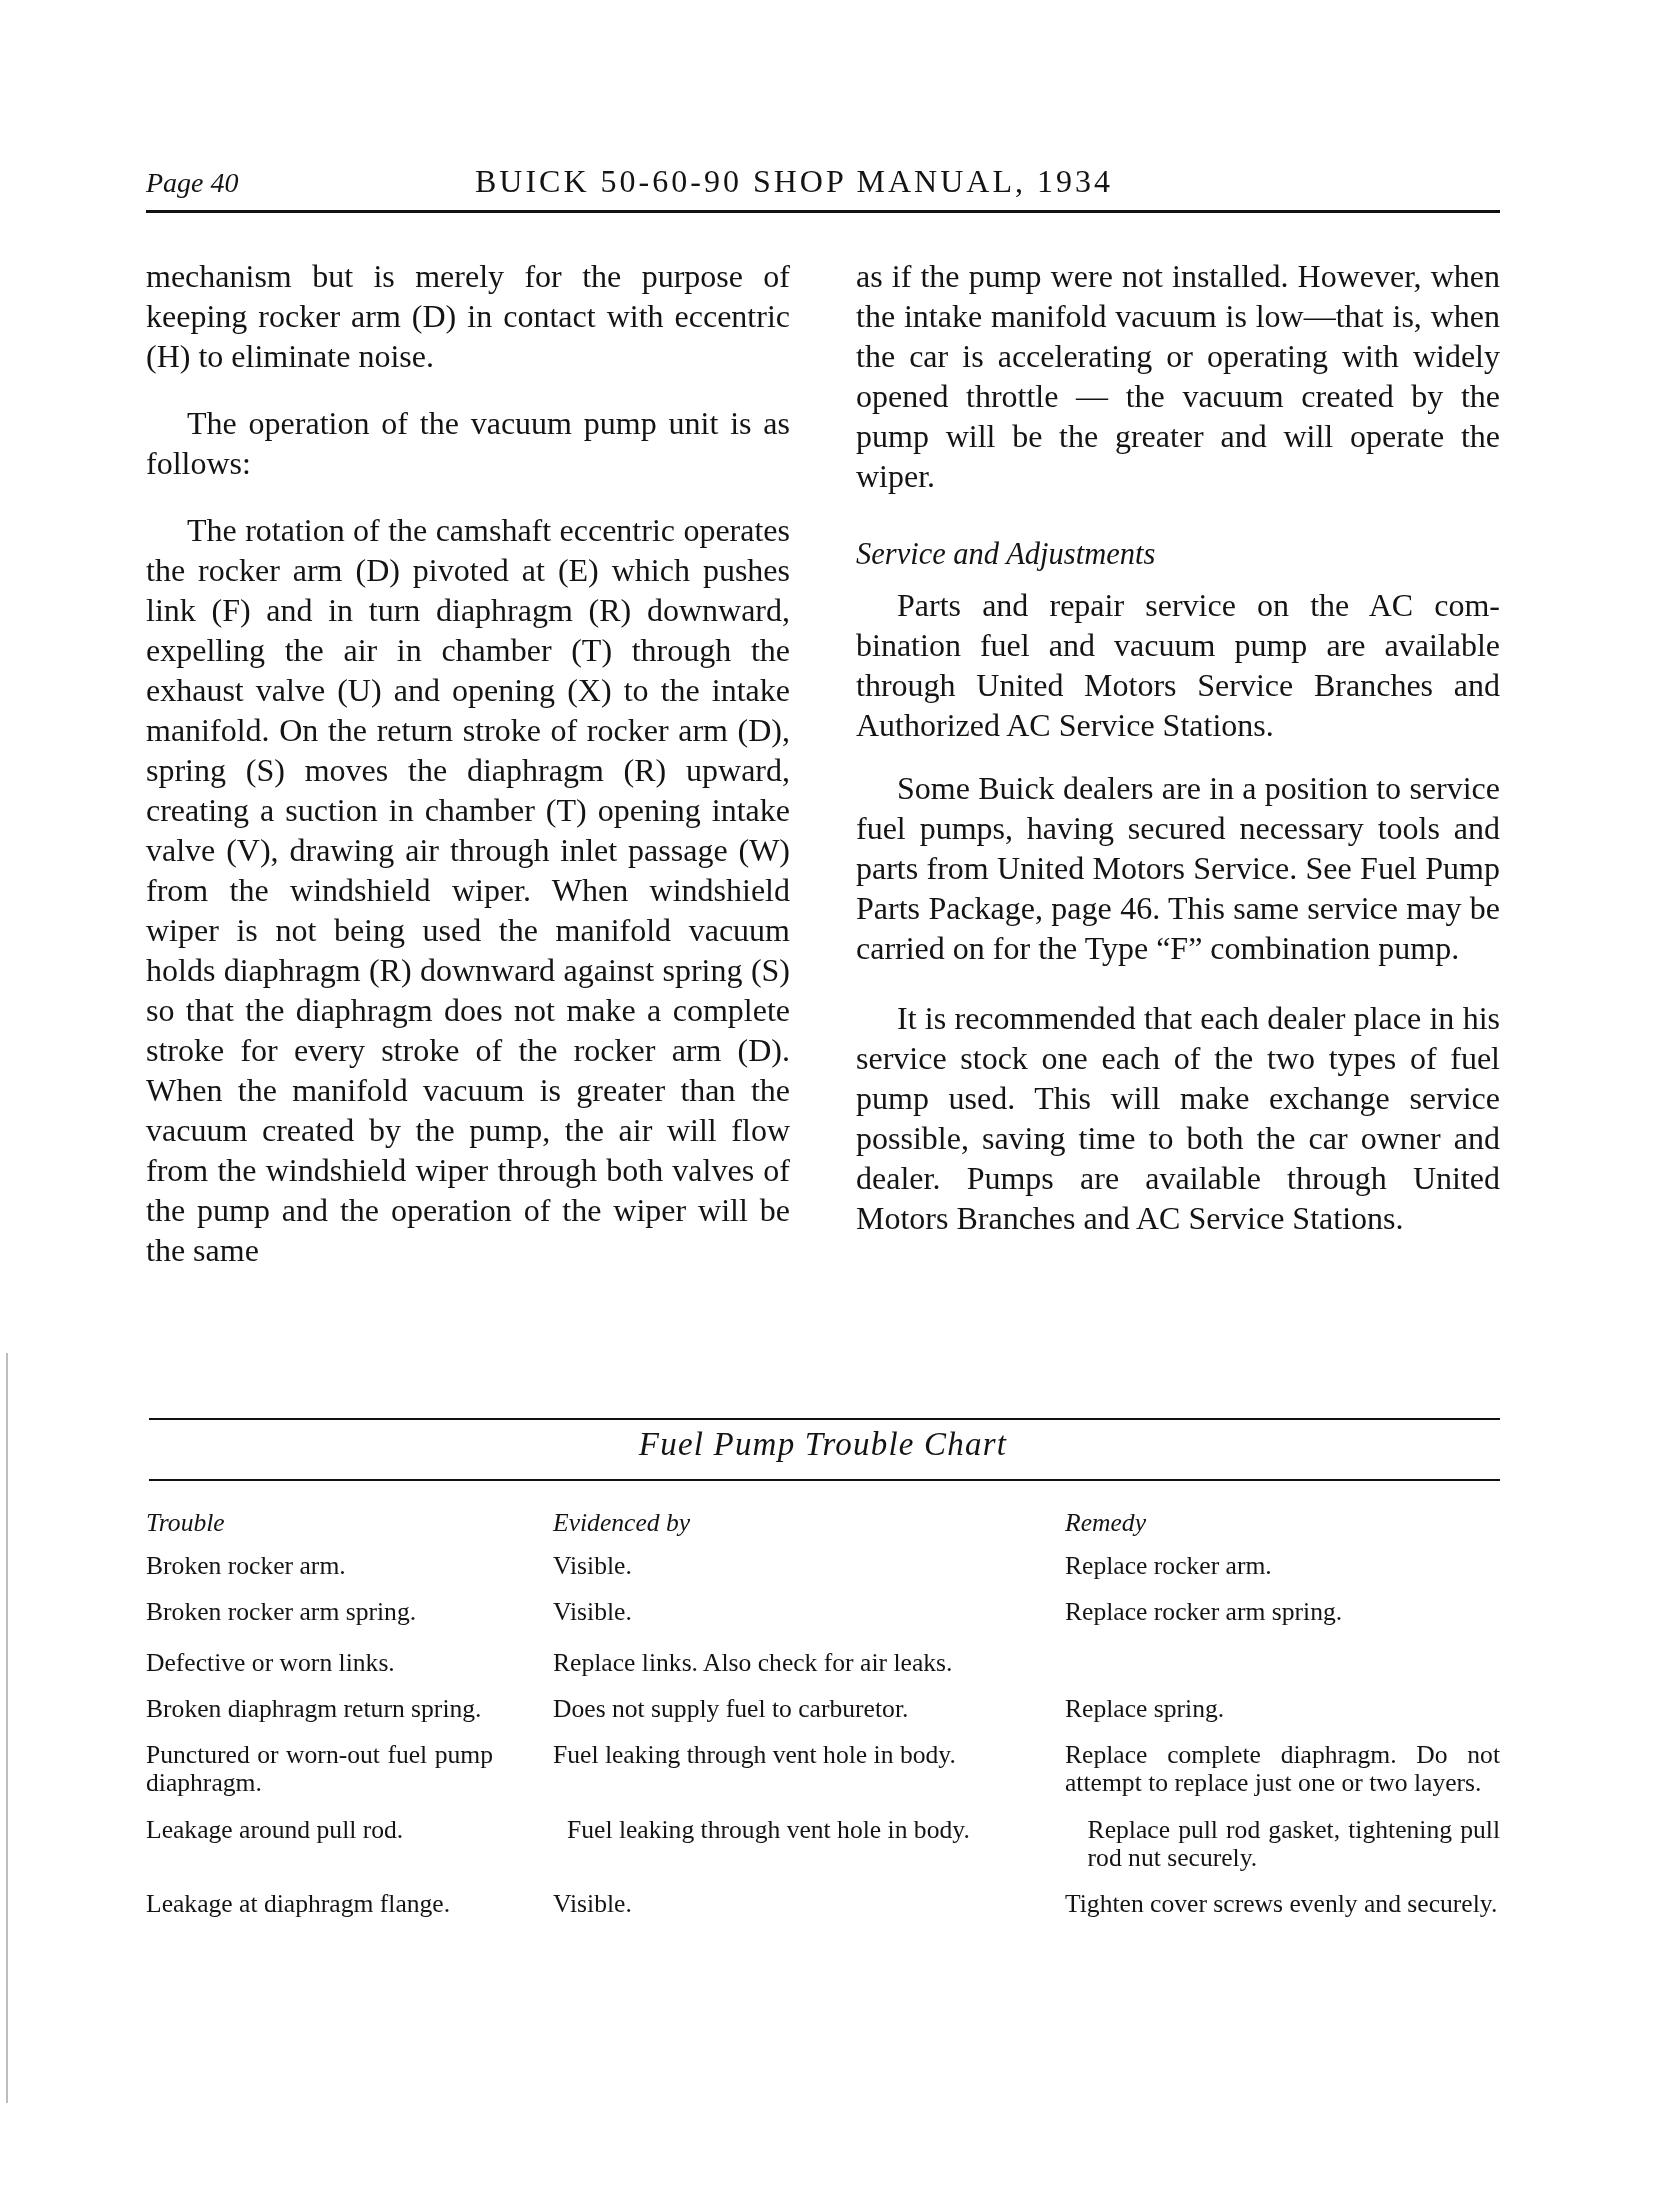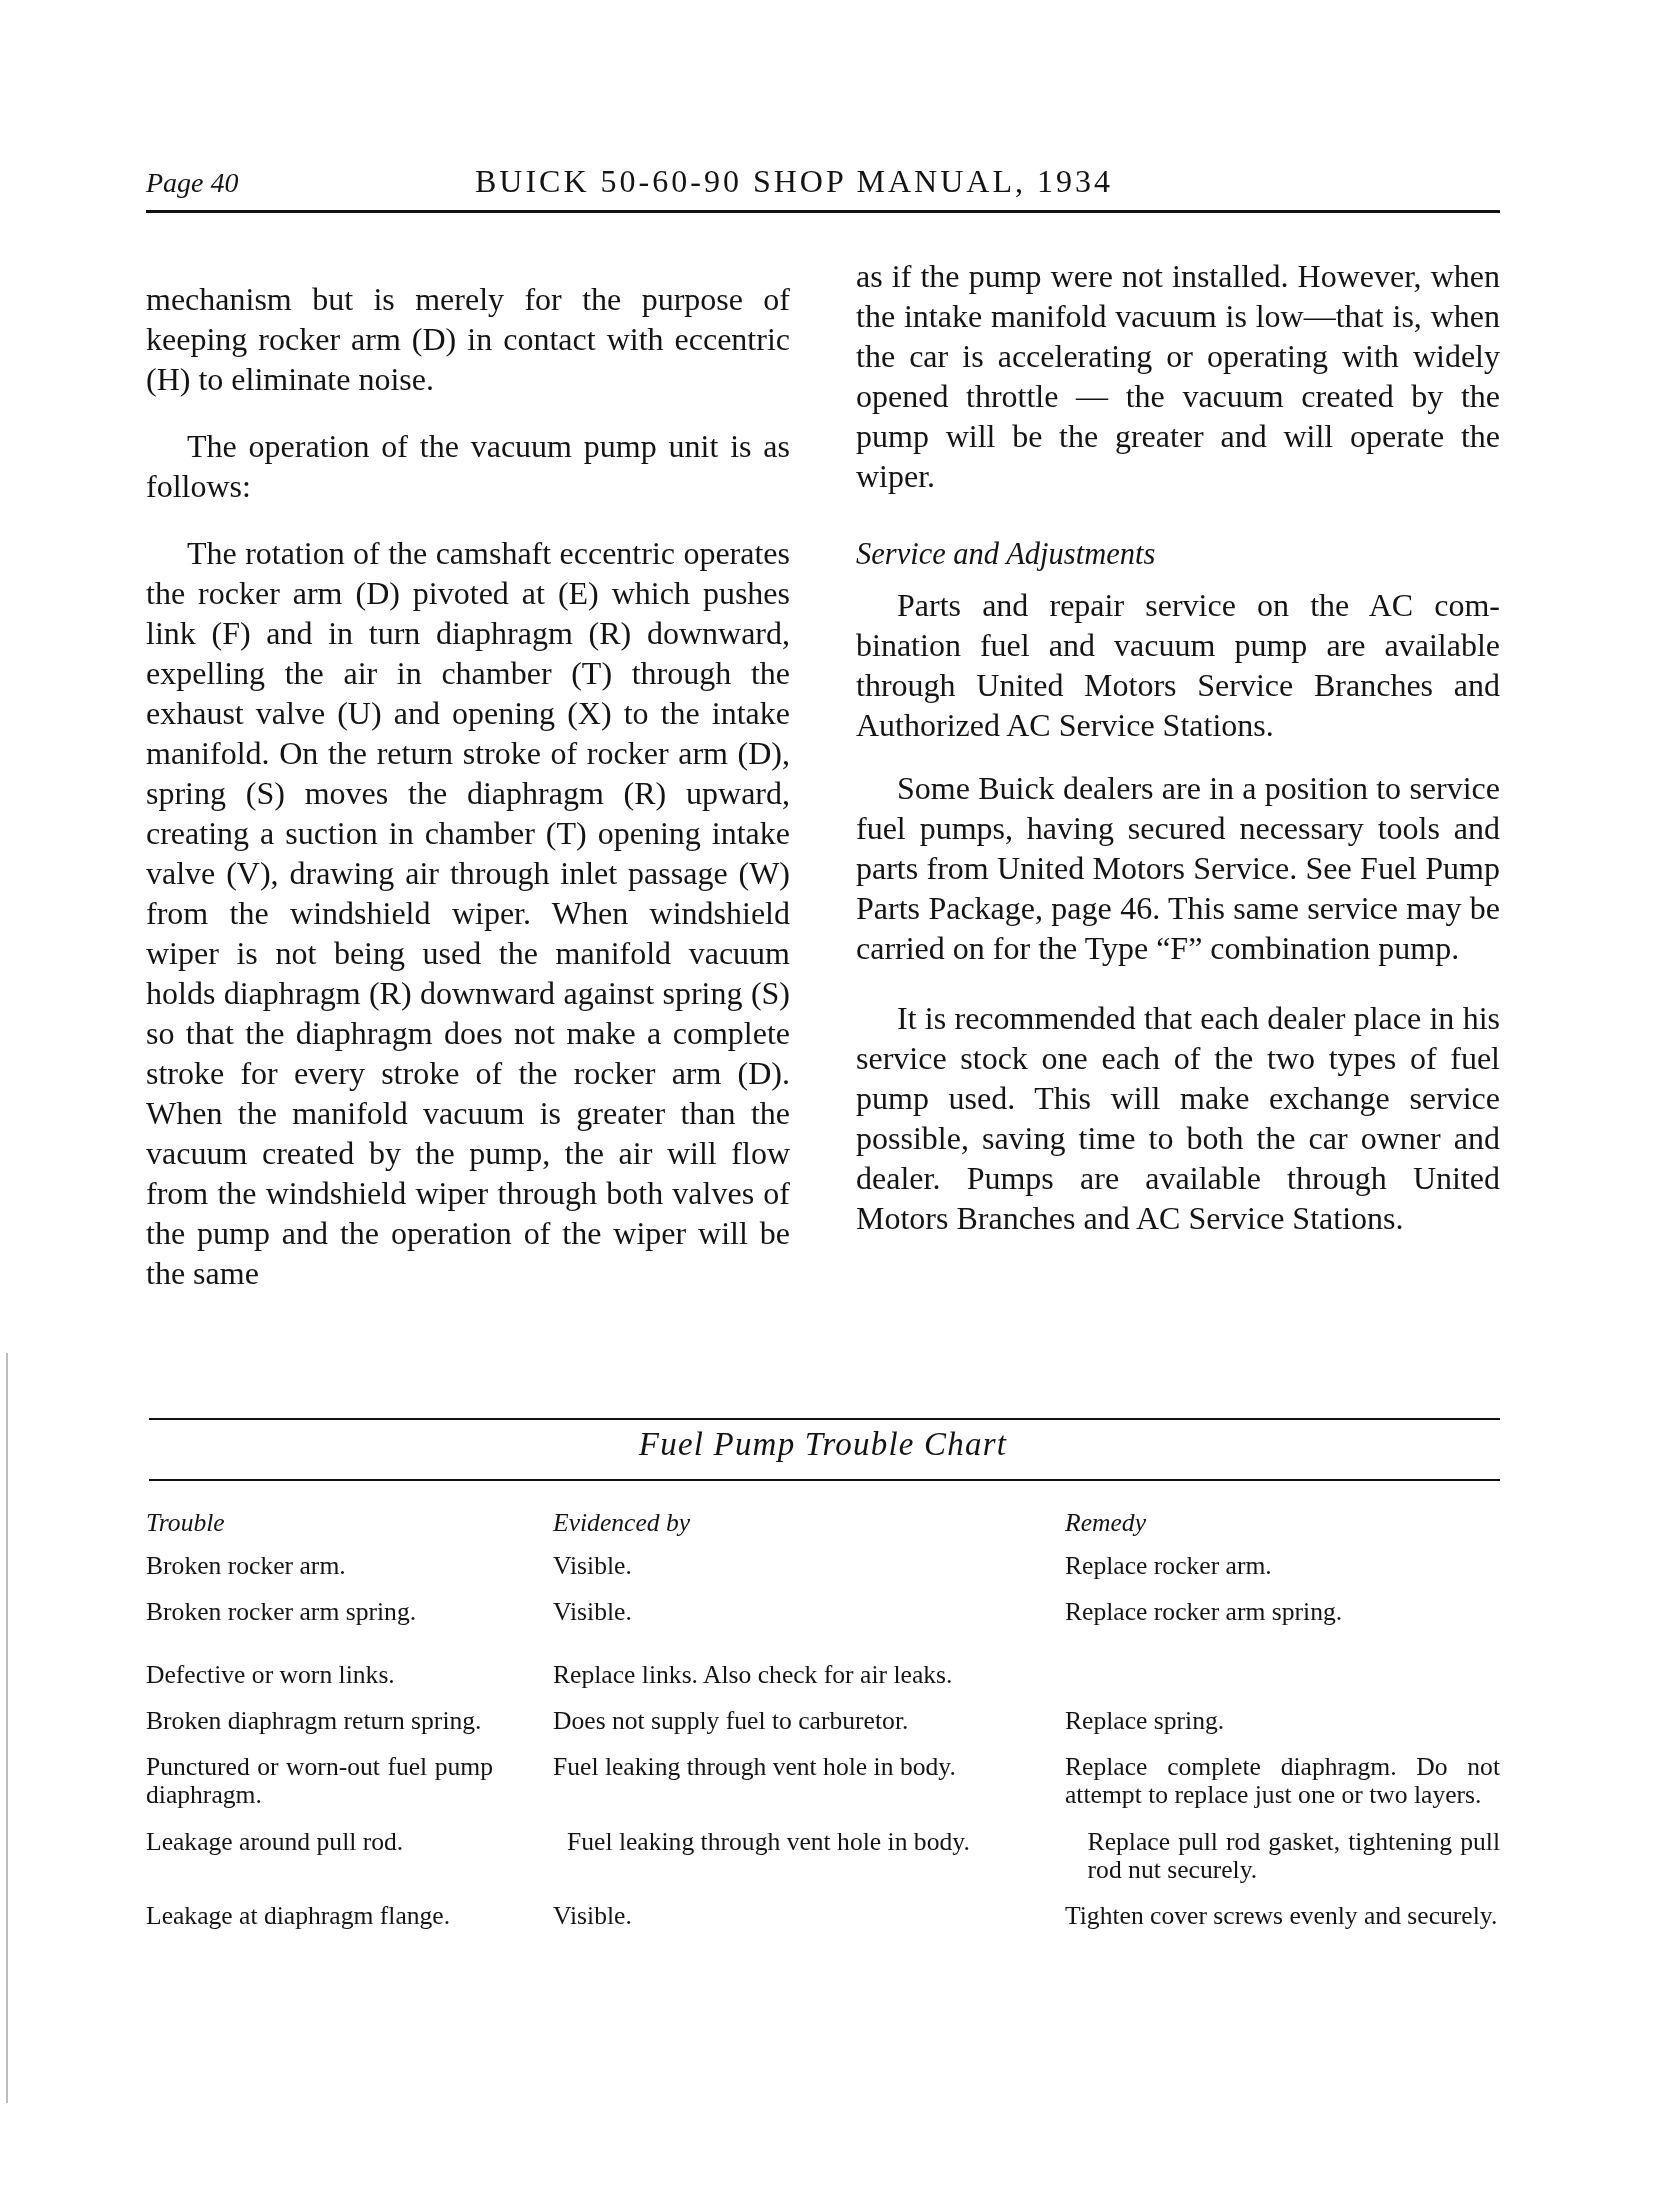--- a/index.html
+++ b/index.html
@@ -30,21 +30,21 @@
 
 <div class="scan-edge"></div>
 
 <div class="running-head">
   <span class="page-num">Page 40</span>
   <span class="book-title">BUICK 50-60-90 SHOP MANUAL, 1934</span>
 </div>
 <div class="rule" style="left:146px; top:210px; width:1354px; height:3px;"></div>
 
 <div class="col" style="left:146px; top:256px; width:644px;">
-  <p class="nomargin" style="margin-bottom:27px;margin-top:23px;">mechanism but is merely for the purpose of keeping rocker arm (D) in contact with eccentric (H) to eliminate noise.</p>
+  <p class="nomargin" style="margin-bottom:27px;">mechanism but is merely for the purpose of keeping rocker arm (D) in contact with eccentric (H) to eliminate noise.</p>
   <p class="indent" style="margin-bottom:27px;">The operation of the vacuum pump unit is as follows:</p>
   <p class="indent">The rotation of the camshaft eccentric operates the rocker arm (D) pivoted at (E) which pushes link (F) and in turn dia­phragm (R) downward, expelling the air in chamber (T) through the exhaust valve (U) and opening (X) to the intake mani­fold. On the return stroke of rocker arm (D), spring (S) moves the diaphragm (R) upward, creating a suction in chamber (T) opening intake valve (V), drawing air through inlet passage (W) from the wind­shield wiper. When windshield wiper is not being used the manifold vacuum holds dia­phragm (R) downward against spring (S) so that the diaphragm does not make a com­plete stroke for every stroke of the rocker arm (D). When the manifold vacuum is greater than the vacuum created by the pump, the air will flow from the windshield wiper through both valves of the pump and the operation of the wiper will be the same</p>
 </div>
 
 <div class="col" style="left:856px; top:256px; width:644px;">
   <p>as if the pump were not installed. However, when the intake manifold vacuum is low—that is, when the car is accelerating or oper­ating with widely opened throttle — the vacuum created by the pump will be the greater and will operate the wiper.</p>
   <p class="subhead">Service and Adjustments</p>
   <p class="indent" style="margin-bottom:23px;">Parts and repair service on the AC com­bination fuel and vacuum pump are avail­able through United Motors Service Branches and Authorized AC Service Stations.</p>
   <p class="indent" style="margin-bottom:30px;">Some Buick dealers are in a position to service fuel pumps, having secured necessary tools and parts from United Motors Service. See Fuel Pump Parts Package, page 46. This same service may be carried on for the Type “F” combination pump.</p>
   <p class="indent">It is recommended that each dealer place in his service stock one each of the two types of fuel pump used. This will make exchange service possible, saving time to both the car owner and dealer. Pumps are available through United Motors Branches and AC Service Stations.</p>
@@ -59,21 +59,21 @@
     <div class="chart-cell c1">Trouble</div>
     <div class="chart-cell c2">Evidenced by</div>
     <div class="chart-cell c3">Remedy</div>
   </div>
 
   <div class="chart-row" style="margin-bottom:18.3px;align-items:flex-end;">
     <div class="chart-cell c1">Broken rocker arm.</div>
     <div class="chart-cell c2">Visible.</div>
     <div class="chart-cell c3">Replace rocker arm.</div>
   </div>
-  <div class="chart-row" style="margin-bottom:35px;align-items:center;">
+  <div class="chart-row" style="margin-bottom:23px;align-items:center;">
     <div class="chart-cell c1">Broken rocker arm spring.</div>
     <div class="chart-cell c2">Visible.</div>
     <div class="chart-cell c3">Replace rocker arm spring.</div>
   </div>
   <div class="chart-row" style="margin-bottom:18.3px;">
     <div class="chart-cell c1">Defective or worn links.</div>
     <div class="chart-cell c3">Replace links. Also check for air leaks.</div>
   </div>
   <div class="chart-row" style="margin-bottom:18.3px;">
     <div class="chart-cell c1">Broken diaphragm return spring.</div>

